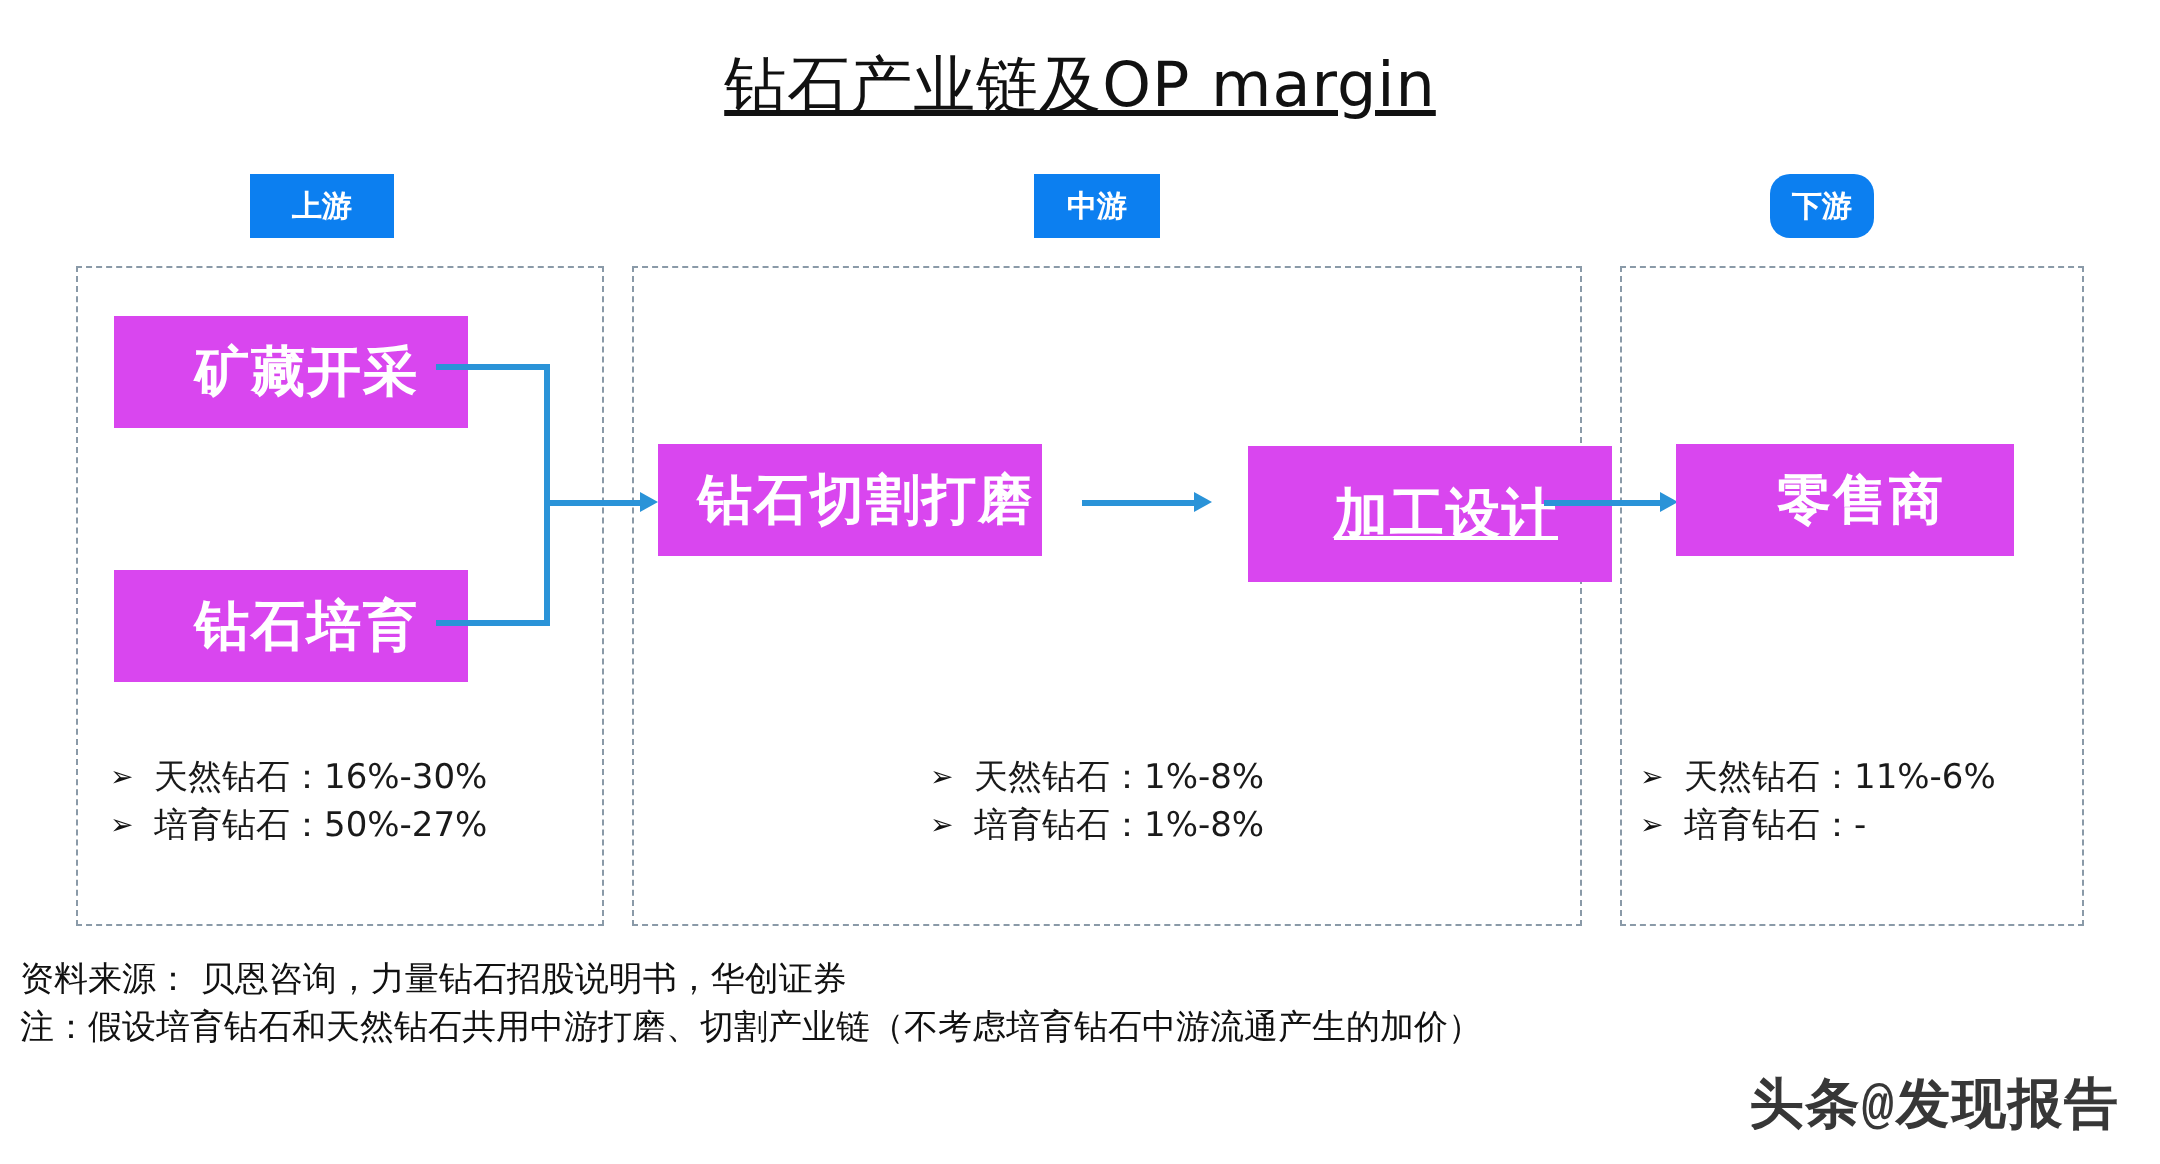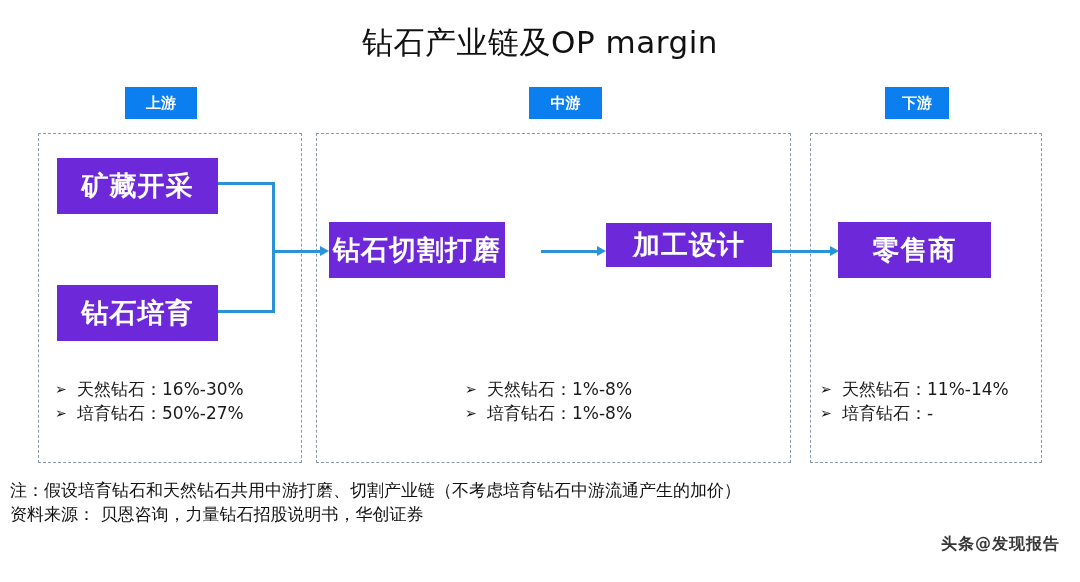--- a/index.html
+++ b/index.html
@@ -1,58 +1,58 @@
 <!DOCTYPE html>
 <html><head>
 <meta charset="utf-8">
 <style>
   html, body { margin:0; padding:0; background:#ffffff; }
   body { width:1080px; height:582px; position:relative; overflow:hidden;
          font-family:"DejaVu Sans","Liberation Sans",sans-serif; color:#1a1a1a; }
   .title { position:absolute; left:0; width:1080px; top:22px; text-align:center;
-           font-size:31px; font-weight:normal; color:#111; letter-spacing:0.5px; }
+           font-size:31px; font-weight:normal; color:#111; letter-spacing:0.5px;text-decoration:underline; }
   .stage-tab { position:absolute; top:87px; height:32px; background:#0c7ff0; color:#fff;
                font-size:15px; font-weight:bold; display:flex; align-items:center; justify-content:center; }
   .stage-box { position:absolute; top:133px; height:330px; border:1.5px dashed #8a9aa8; box-sizing:border-box; }
-  .node { position:absolute; background:#6d28d9; color:#fff; font-weight:bold; font-size:27px;
-          display:flex; align-items:center; justify-content:center; letter-spacing:1px; }
+  .node { position:absolute; background:#d946ef; color:#fff; font-weight:bold; font-size:27px;
+          display:flex; align-items:center; justify-content:center; letter-spacing:1px;padding-left:16px; }
   .line { position:absolute; background:#2a93d8; }
   .arrowhead { position:absolute; width:0; height:0; border-top:5px solid transparent;
                border-bottom:5px solid transparent; border-left:9px solid #2a93d8; }
   .metrics { position:absolute; font-size:17px; line-height:24px; color:#1a1a1a; }
   .metric-row { display:flex; align-items:center; white-space:nowrap; }
   .bullet { display:inline-block; width:22px; font-size:14px; color:#111; }
   .notes { position:absolute; left:10px; top:478px; font-size:17px; line-height:24px; color:#111; }
-  .watermark { position:absolute; right:20px; top:534px; font-size:16px; color:#222;
-               font-weight:bold; letter-spacing:1px; opacity:0.9; }
+  .watermark { position:absolute; right:20px; top:534px; font-size:27px; color:#222;
+               font-weight:bold; letter-spacing:1px; opacity:0.9;font-family:Liberation Mono, monospace; }
 </style>
 </head>
 <body>
 
 <div class="title">钻石产业链及OP margin</div>
 
 <div class="stage-tab" style="left:125px;width:72px;">上游</div>
-<div class="stage-tab" style="left:517px;width:73px;margin-left:12px;">中游</div>
-<div class="stage-tab" style="left:885px;width:64px;">下游</div>
+<div class="stage-tab" style="left:517px;width:63px;">中游</div>
+<div class="stage-tab" style="left:885px;width:52px;border-radius:10px;">下游</div>
 
 <div class="stage-box" style="left:38px;width:264px;"></div>
 <div class="stage-box" style="left:316px;width:475px;"></div>
 <div class="stage-box" style="left:810px;width:232px;"></div>
 
 <div class="node" style="left:57px;top:158px;width:161px;height:56px;">矿藏开采</div>
 <div class="node" style="left:57px;top:285px;width:161px;height:56px;text-align:center;">钻石培育</div>
 
 <div class="line" style="left:218px;top:182px;width:56px;height:3px;"></div>
 <div class="line" style="left:218px;top:310px;width:56px;height:3px;"></div>
 <div class="line" style="left:272px;top:182px;width:3px;height:131px;"></div>
 <div class="line" style="left:274px;top:250px;width:48px;height:3px;"></div>
 <div class="arrowhead" style="left:320px;top:246px;"></div>
 
 <div class="node" style="left:329px;top:222px;width:176px;height:56px;">钻石切割打磨</div>
-<div class="node" style="left:606px;top:223px;width:166px;height:44px;">加工设计</div>
+<div class="node" style="left:624px;top:223px;width:166px;height:68px;text-decoration:underline;">加工设计</div>
 
 <div class="line" style="left:541px;top:250px;width:58px;height:3px;"></div>
 <div class="arrowhead" style="left:597px;top:246px;"></div>
 
 <div class="line" style="left:772px;top:250px;width:60px;height:3px;"></div>
 <div class="arrowhead" style="left:830px;top:246px;"></div>
 <div class="node" style="left:838px;top:222px;width:153px;height:56px;text-align:center;">零售商</div>
 
 <div class="metrics" style="left:55px;top:377px;">
   <div class="metric-row">
@@ -82,28 +82,28 @@
       <span>：</span>
       <span>1%-8%</span>
   </div>
 </div>
 
 <div class="metrics" style="left:820px;top:377px;">
   <div class="metric-row">
     <span class="bullet">➢</span>
     <span>天然钻石</span>
       <span>：</span>
-      <span>11%-14%</span>
+      <span>11%-6%</span>
   </div>
   <div class="metric-row">
     <span class="bullet">➢</span>
     <span>培育钻石</span>
       <span>：</span>
       <span>-</span>
   </div>
 </div>
 
 <div class="notes">
+  <div>资料来源： 贝恩咨询，力量钻石招股说明书，华创证券</div>
   <div>注：假设培育钻石和天然钻石共用中游打磨、切割产业链（不考虑培育钻石中游流通产生的加价）</div>
-  <div>资料来源： 贝恩咨询，力量钻石招股说明书，华创证券</div>
 </div>
 
 <div class="watermark">头条@发现报告</div>
 
 </body></html>

